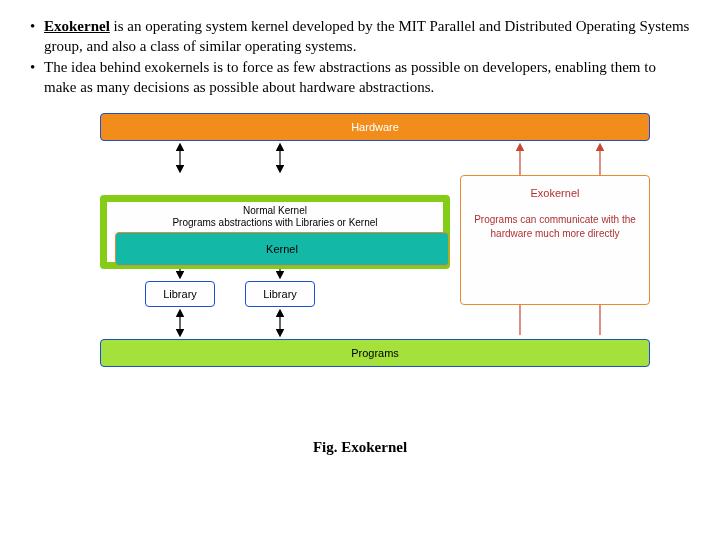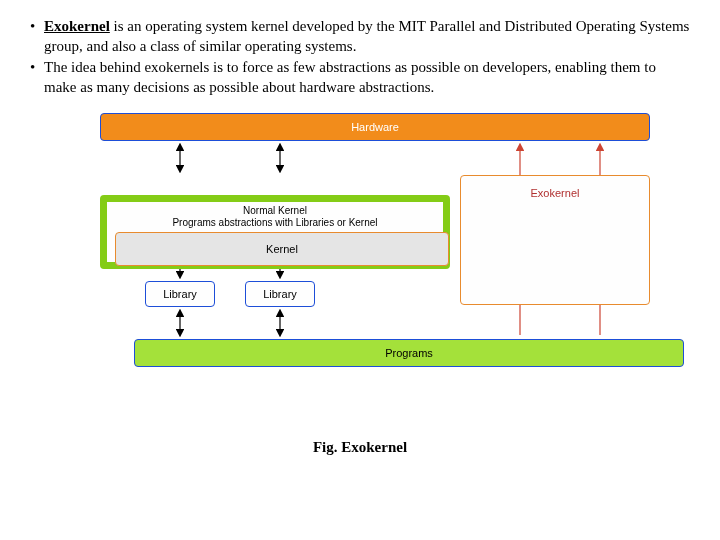--- a/index.html
+++ b/index.html
@@ -58,21 +58,21 @@
     color: #000;
     position: absolute;
     padding-top: 3px;
     margin-top: 20px;
   }
   .normal-header {
     line-height: 1.2;
   }
   .kernel {
     left: 8px; top: 30px; width: 334px; height: 34px;
-    background: #e5e5e5;
+    background: #14b8a6;
     color: #000;
     position: absolute;
     border: 1px solid #e88b2e;
     border-radius: 4px;
     display: flex;
     align-items: center;
     justify-content: center;
     font-size: 11px;
   }
   .exo-container {
@@ -97,21 +97,20 @@
     background: #fefefe;
   }
   .library2 {
     left: 245px; top: 168px; width: 70px; height: 26px;
     background: #fefefe;
   }
   .programs {
     left: 100px; top: 226px; width: 550px; height: 28px;
     background: #a4e13a;
     color: #000;
-    margin-left: 34px;
   }
   .arrow-svg {
     position: absolute;
     left: 0; top: 0;
     width: 720px; height: 290px;
     pointer-events: none;
   }
   .caption {
     text-align: center;
     font-family: Georgia, 'Times New Roman', serif;
@@ -171,20 +170,21 @@
       <span>Normal Kernel</span><br>
       <span>Programs abstractions with Libraries or Kernel</span>
     </div>
     <div class="kernel">
       <span>Kernel</span>
     </div>
   </div>
 
   <div class="exo-container">
     <div class="exo-title">Exokernel</div>
+    <div>Programs can communicate with the hardware much more directly</div>
   </div>
 
   <div class="block library1">
     <span>Library</span>
   </div>
   <div class="block library2">
     <span>Library</span>
   </div>
 
   <div class="block programs">

